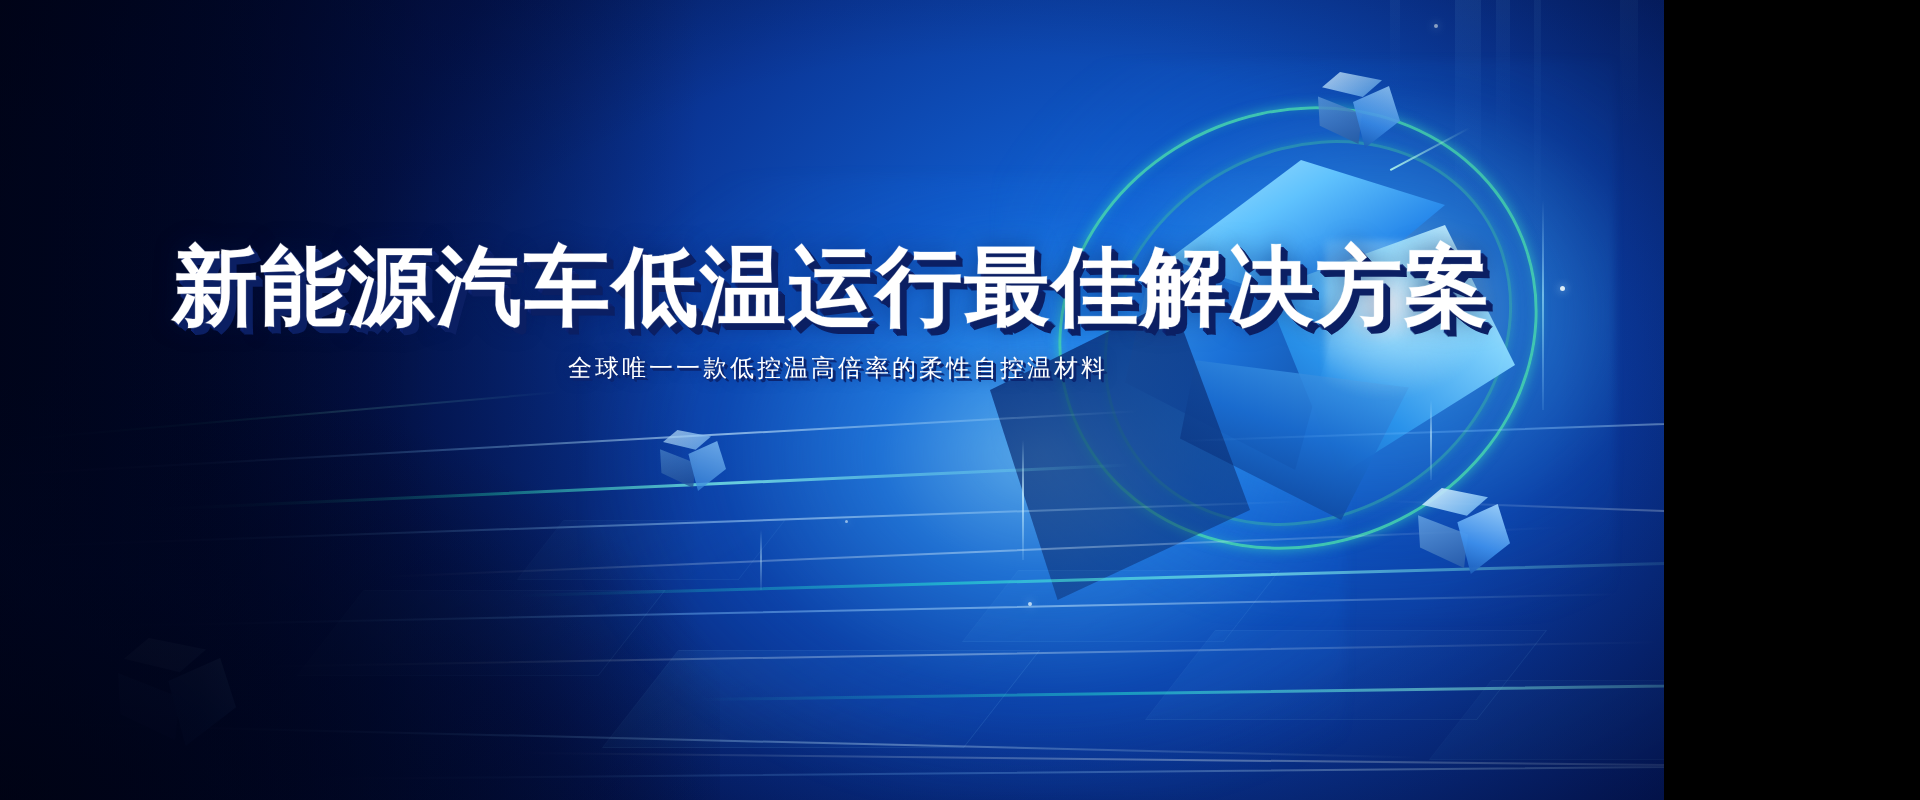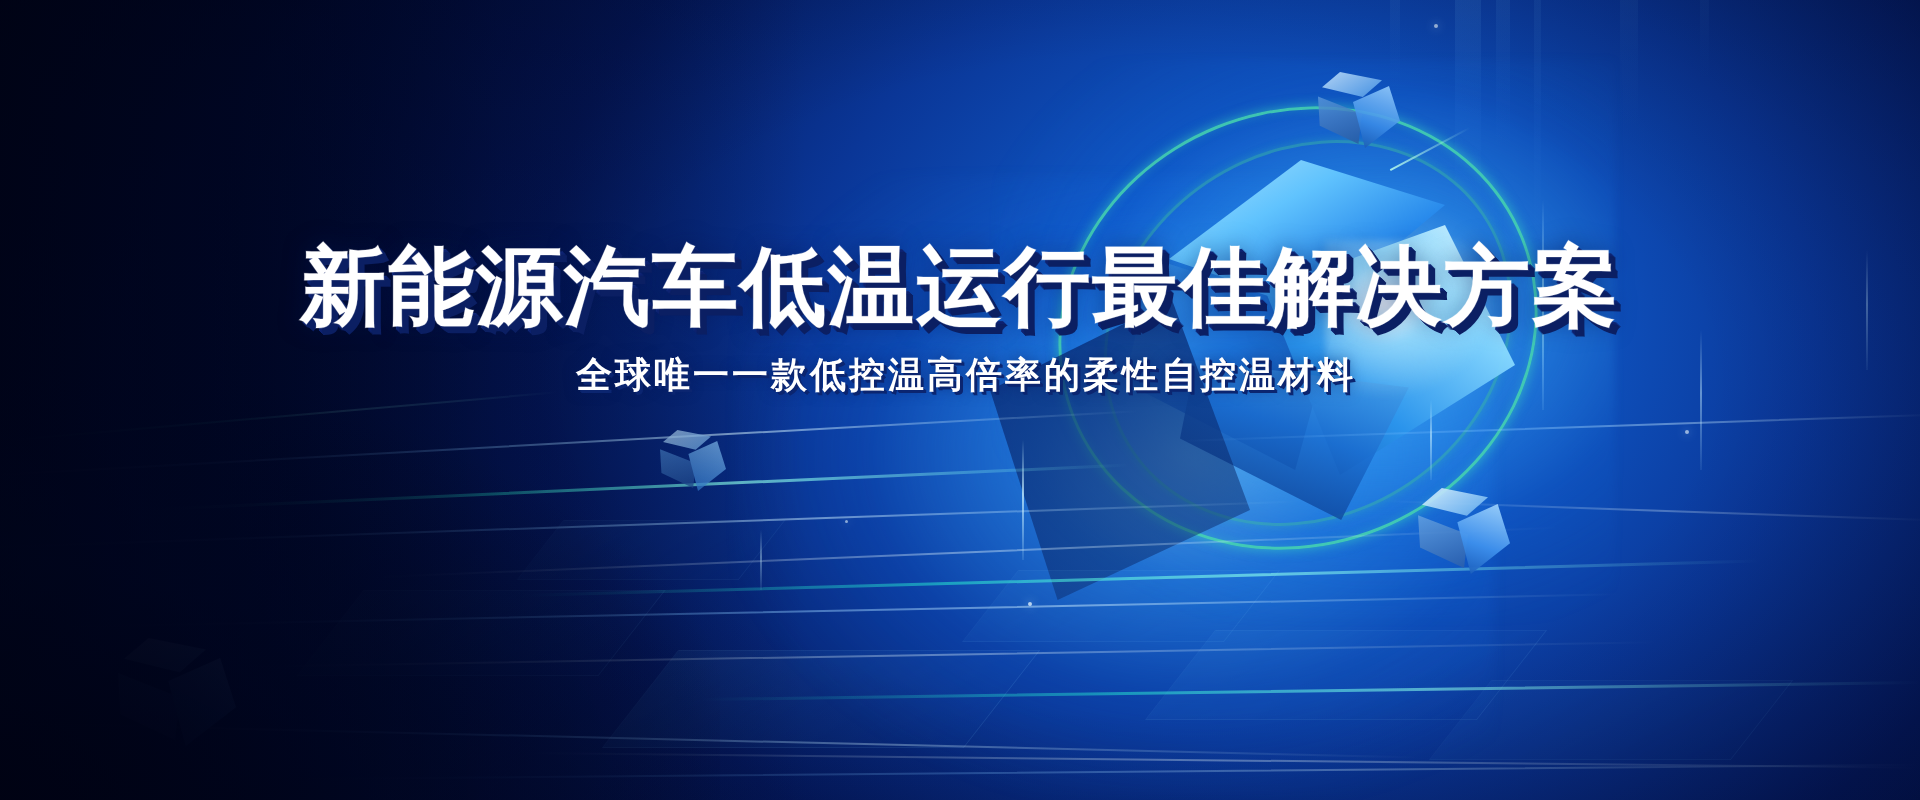--- a/index.html
+++ b/index.html
@@ -1,20 +1,20 @@
 <!DOCTYPE html>
 <html><head>
 <meta charset="utf-8">
 <style>
   html,body{margin:0;padding:0;background:#000;}
   body{font-family:"Liberation Sans","DejaVu Sans",sans-serif;}
 
   .banner{
     position:relative;
-    width:1920px;
+    width:1664px;
     height:800px;
     overflow:hidden;
     background:#4c1d95;
   }
 
   
   .bg-base{
     position:absolute; inset:0;
     background:
       radial-gradient(ellipse 1100px 900px at 68% 42%, #1b7de8 0%, #0f56c4 22%, #0a3697 46%, #04195e 70%, #000b35 100%),
@@ -104,23 +104,23 @@
       7px 7px 0 #0b1f63,
       6px 6px 0 #0b1f63,
       5px 5px 0 #0d2270,
       4px 4px 0 #0d2270,
       3px 3px 0 #102878,
       0 0 22px rgba(0,20,80,.55);
     -webkit-text-stroke:1px rgba(255,255,255,.25);
   }
   .subtitle{
     margin:26px 0 0 12px;
-    font-size:36px;
+    font-size:24px;
     line-height:1.1;
-    font-weight:bold;
+    font-weight:normal;
     color:#ffffff;
     letter-spacing:3px;
     font-family:"Liberation Sans","DejaVu Sans",sans-serif;
     text-shadow:
       3px 3px 0 #0b2570,
       2px 2px 0 #0b2570,
       0 0 14px rgba(0,25,90,.6);
   }
 </style>
 </head>

